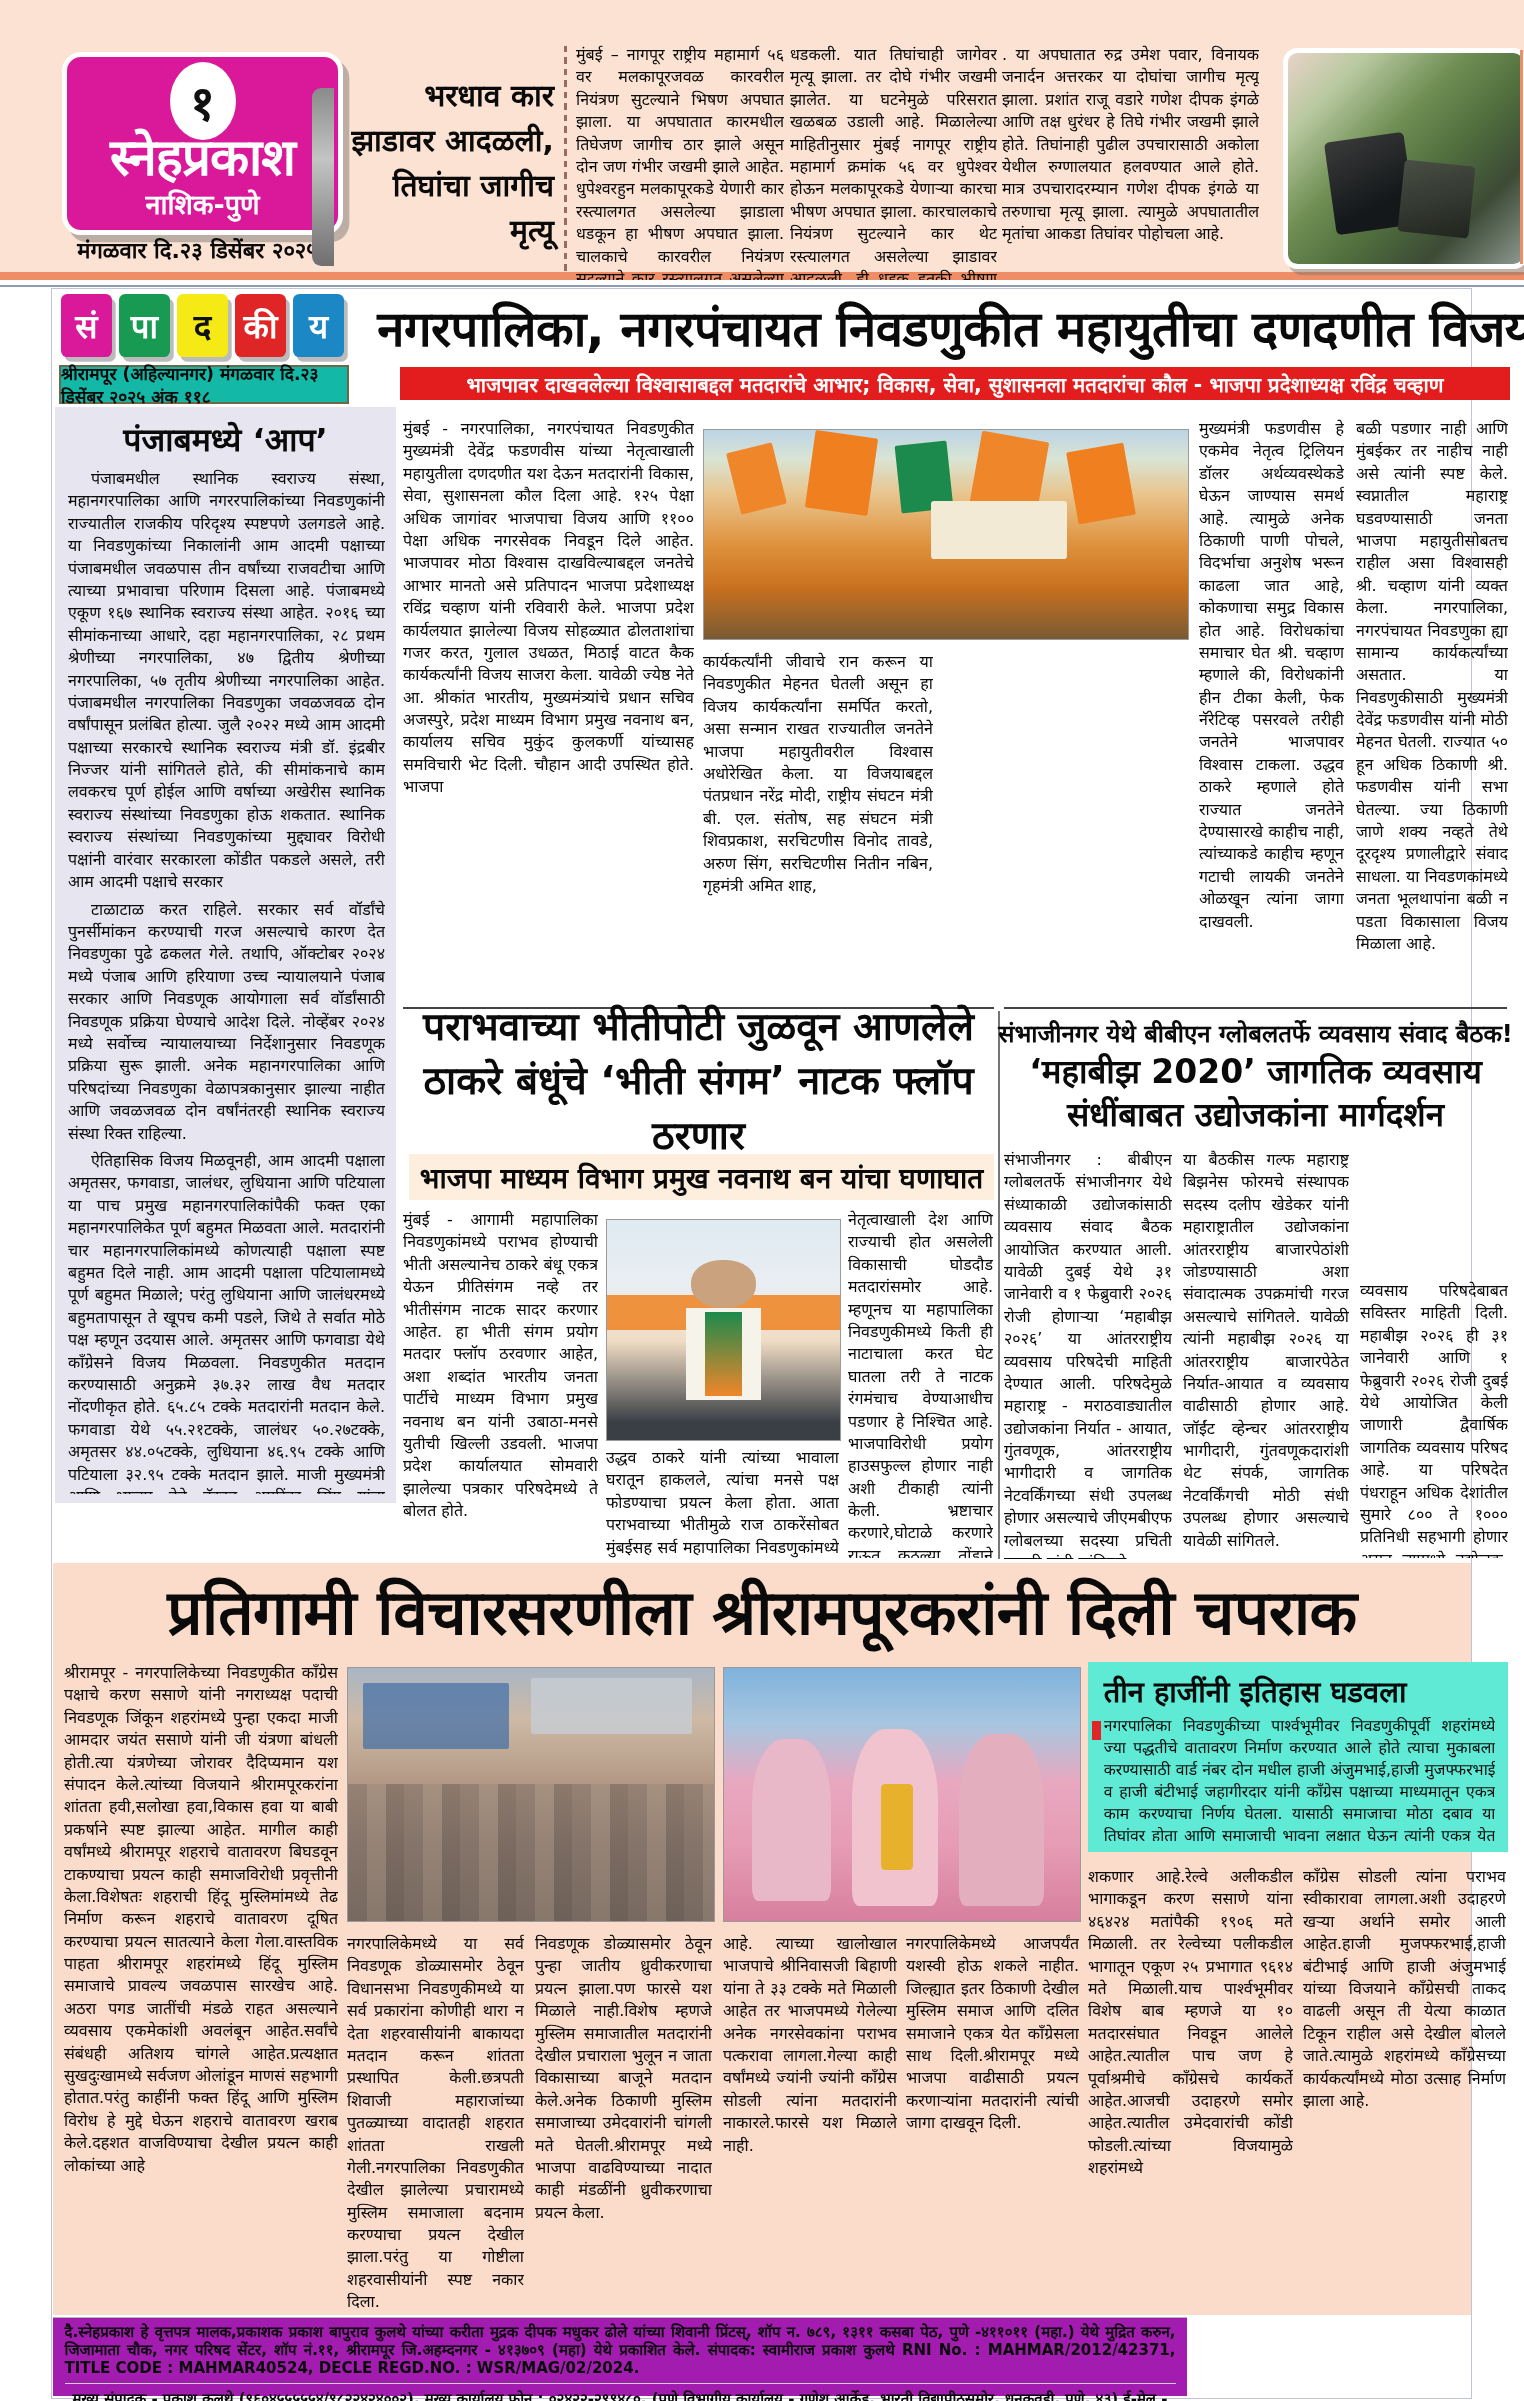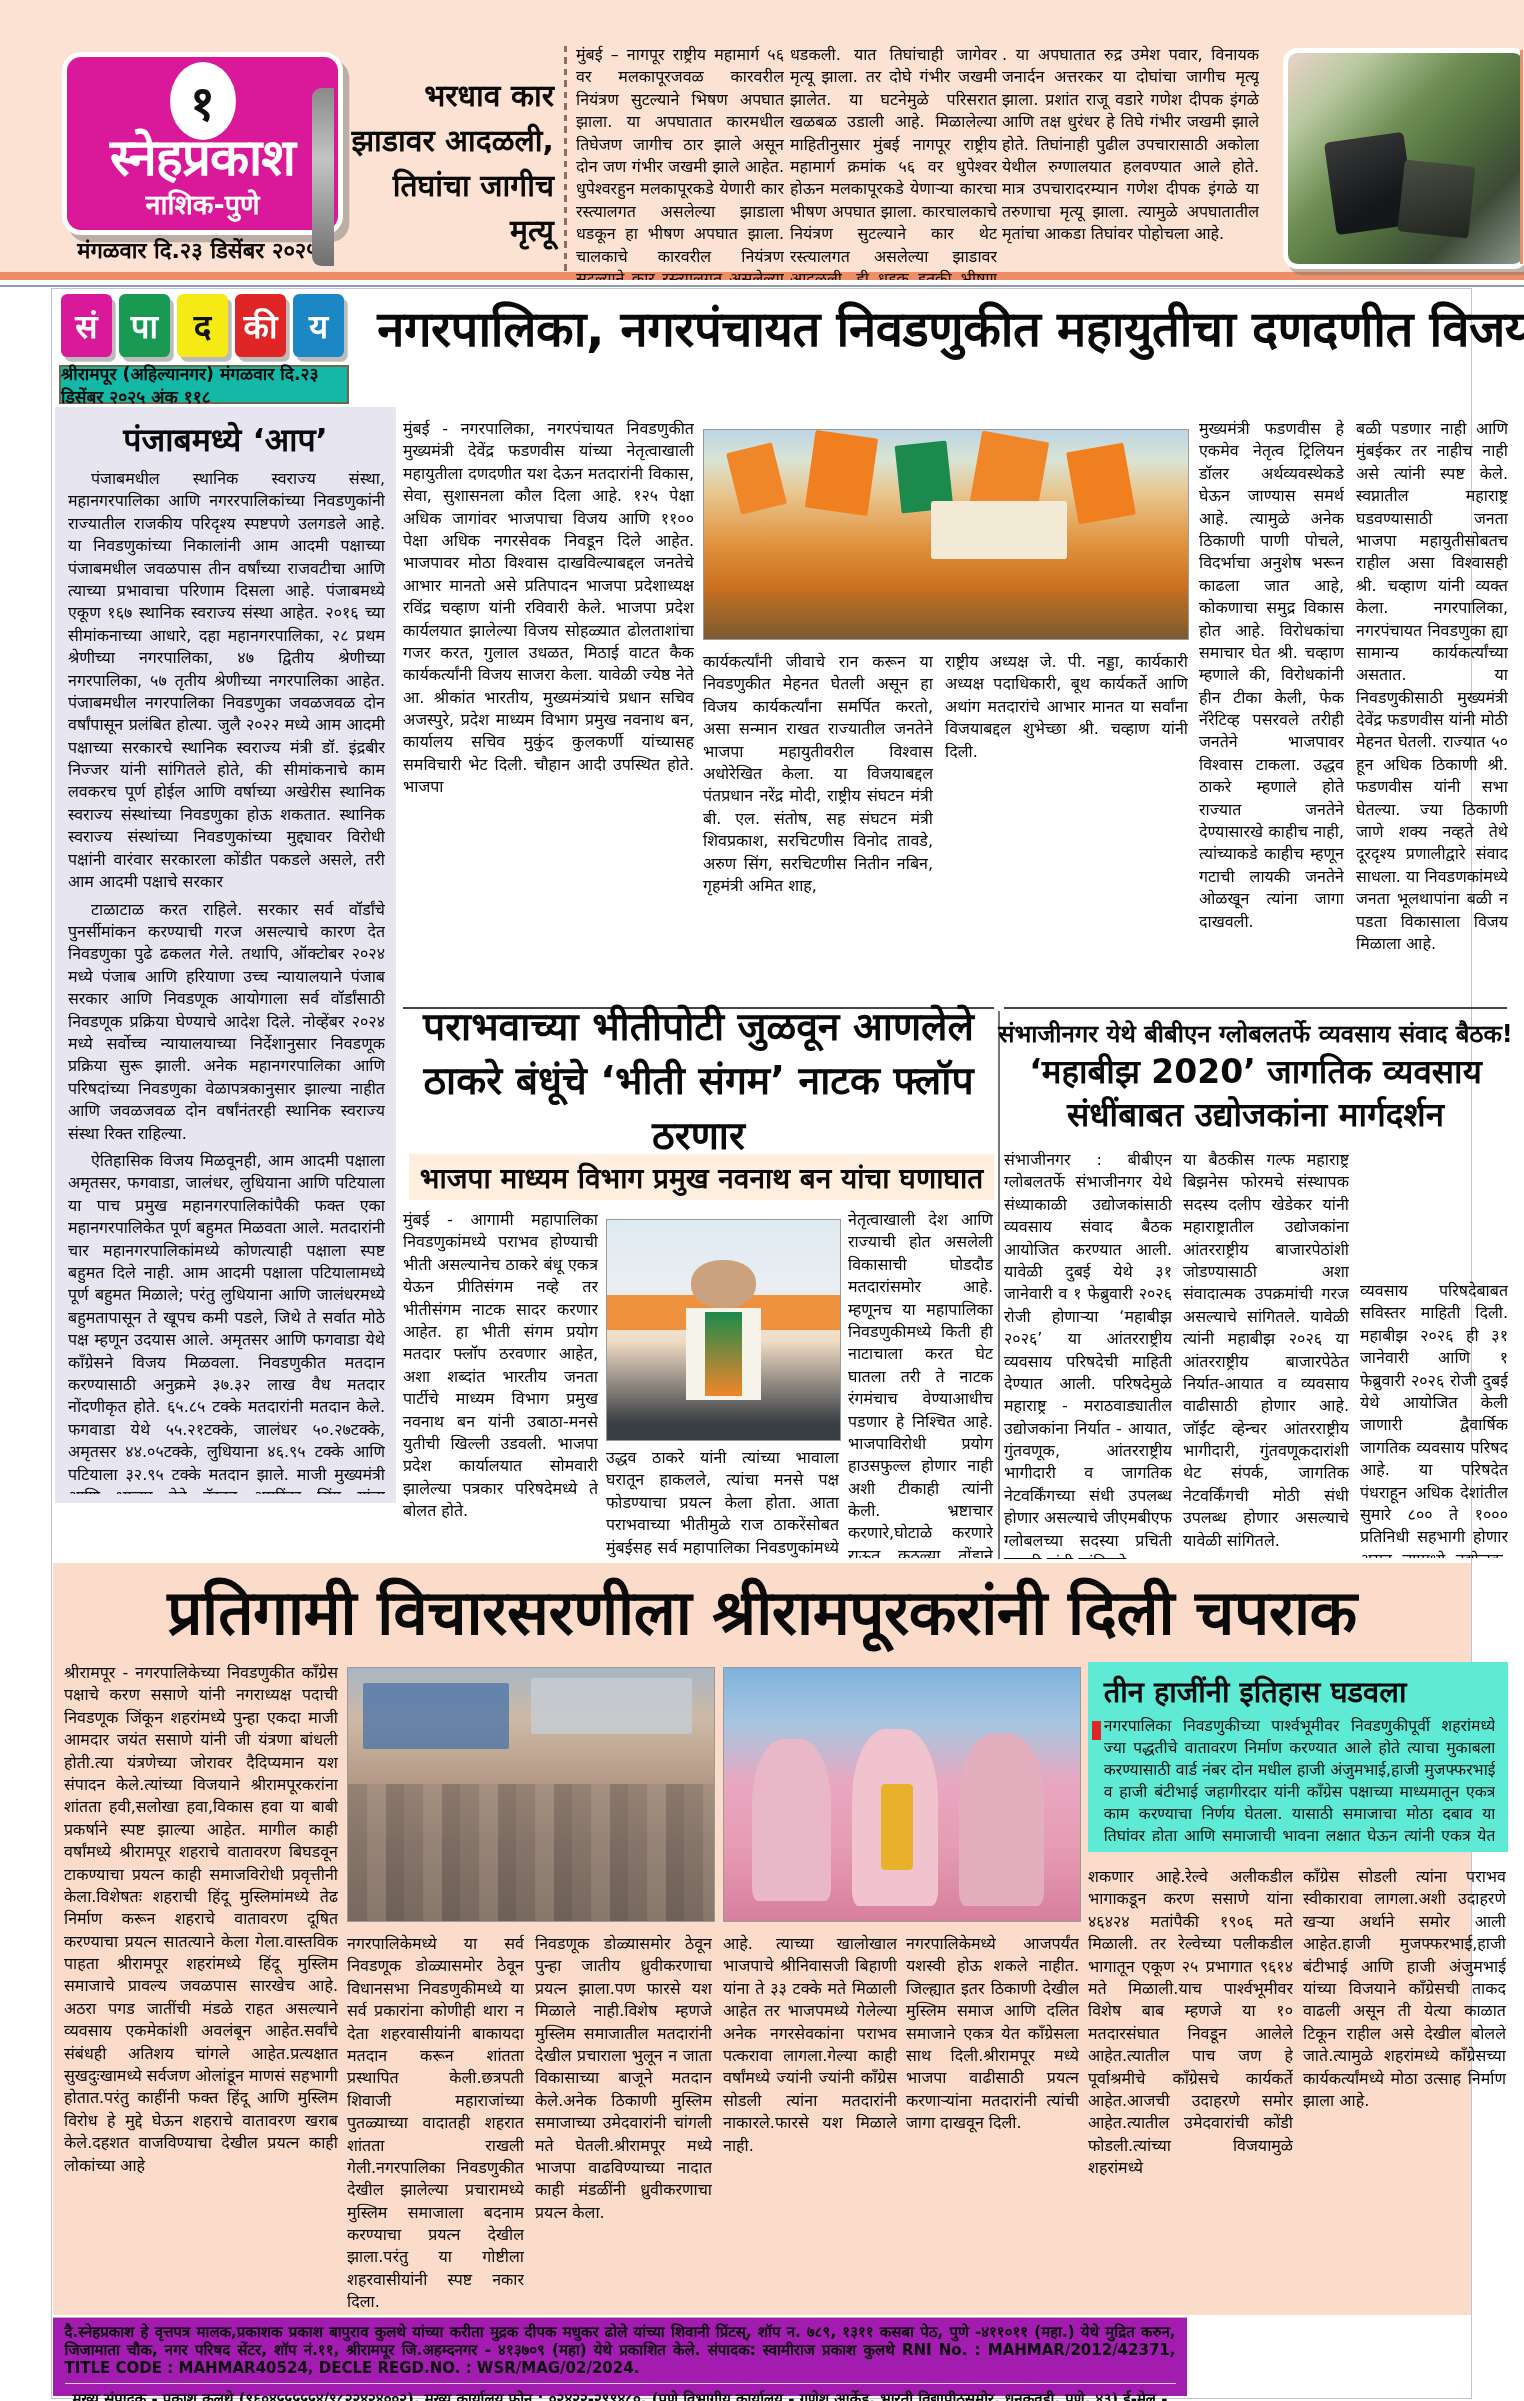--- a/index.html
+++ b/index.html
@@ -52,20 +52,21 @@
   <div class="abs" style="left:61px;top:294px;width:293px;height:64px;">
     <div class="abs" style="left: 0px; top: 0px; width: 51px; height: 63px; border-radius: 6.3px; box-shadow: rgba(120, 120, 120, 0.5) 3.7px 4.7px 0px; display: flex; align-items: center; justify-content: center; font-size: 33px; font-weight: 800; background-color: rgb(217, 25, 154); color: rgb(255, 255, 255);">सं</div>
     <div class="abs" style="left: 58px; top: 0px; width: 51px; height: 63px; border-radius: 6.3px; box-shadow: rgba(120, 120, 120, 0.5) 3.7px 4.7px 0px; display: flex; align-items: center; justify-content: center; font-size: 33px; font-weight: 800; background-color: rgb(24, 154, 82); color: rgb(255, 255, 255);">पा</div>
     <div class="abs" style="left: 116px; top: 0px; width: 51px; height: 63px; border-radius: 6.3px; box-shadow: rgba(120, 120, 120, 0.5) 3.7px 4.7px 0px; display: flex; align-items: center; justify-content: center; font-size: 33px; font-weight: 800; background-color: rgb(245, 233, 22); color: rgb(17, 17, 17);">द</div>
     <div class="abs" style="left: 174px; top: 0px; width: 51px; height: 63px; border-radius: 6.3px; box-shadow: rgba(120, 120, 120, 0.5) 3.7px 4.7px 0px; display: flex; align-items: center; justify-content: center; font-size: 33px; font-weight: 800; background-color: rgb(224, 37, 38); color: rgb(255, 255, 255);">की</div>
     <div class="abs" style="left: 232px; top: 0px; width: 51px; height: 63px; border-radius: 6.3px; box-shadow: rgba(120, 120, 120, 0.5) 3.7px 4.7px 0px; display: flex; align-items: center; justify-content: center; font-size: 33px; font-weight: 800; background-color: rgb(27, 135, 196); color: rgb(255, 255, 255);">य</div>
   </div>
   <div class="abs" style="left:59px;top:365px;width:286px;height:35px;background:#14b8a6;border:2.1px solid #6e6748;display:flex;align-items:center;justify-content:center;font-size:17.3px;font-weight:800;">श्रीरामपूर (अहिल्यानगर) मंगळवार दि.२३ डिसेंबर २०२५  अंक ११८</div>
 
   <div class="abs" style="left:398px;top:291px;width:1114px;height:72px;display:flex;align-items:center;justify-content:center;text-align:center;font-size:49px;font-weight:900;letter-spacing:-0.5px;white-space:nowrap;">नगरपालिका, नगरपंचायत निवडणुकीत महायुतीचा दणदणीत विजय</div>
+  <div class="abs" style="left:400px;top:367px;width:1110px;height:33px;background:#e31d1d;color:#fff;display:flex;align-items:center;justify-content:center;font-size:20.4px;font-weight:800;white-space:nowrap;overflow:hidden;">भाजपावर दाखवलेल्या विश्वासाबद्दल मतदारांचे आभार; विकास, सेवा, सुशासनला मतदारांचा कौल - भाजपा प्रदेशाध्यक्ष रविंद्र चव्हाण</div>
 
   <div class="abs" style="left:55px;top:407px;width:341px;height:1096px;background:#e6e5f0;"></div>
   <div class="abs" style="left:55px;top:417px;width:341px;text-align:center;font-size:32px;font-weight:900;">पंजाबमध्ये ‘आप’</div>
   <div class="abs col" style="left:68px;top:468px;width:317px;height:1026px;">
     <p>पंजाबमधील स्थानिक स्वराज्य संस्था, महानगरपालिका आणि नगररपालिकांच्या निवडणुकांनी राज्यातील राजकीय परिदृश्य स्पष्टपणे उलगडले आहे. या निवडणुकांच्या निकालांनी आम आदमी पक्षाच्या पंजाबमधील जवळपास तीन वर्षांच्या राजवटीचा आणि त्याच्या प्रभावाचा परिणाम दिसला आहे. पंजाबमध्ये एकूण १६७ स्थानिक स्वराज्य संस्था आहेत. २०१६ च्या सीमांकनाच्या आधारे, दहा महानगरपालिका, २८ प्रथम श्रेणीच्या नगरपालिका, ४७ द्वितीय श्रेणीच्या नगरपालिका, ५७ तृतीय श्रेणीच्या नगरपालिका आहेत. पंजाबमधील नगरपालिका निवडणुका जवळजवळ दोन वर्षांपासून प्रलंबित होत्या. जुलै २०२२ मध्ये आम आदमी पक्षाच्या सरकारचे स्थानिक स्वराज्य मंत्री डॉ. इंद्रबीर निज्जर यांनी सांगितले होते, की सीमांकनाचे काम लवकरच पूर्ण होईल आणि वर्षाच्या अखेरीस स्थानिक स्वराज्य संस्थांच्या निवडणुका होऊ शकतात. स्थानिक स्वराज्य संस्थांच्या निवडणुकांच्या मुद्द्यावर विरोधी पक्षांनी वारंवार सरकारला कोंडीत पकडले असले, तरी आम आदमी पक्षाचे सरकार</p>
     <p>टाळाटाळ करत राहिले. सरकार सर्व वॉर्डांचे पुनर्सीमांकन करण्याची गरज असल्याचे कारण देत निवडणुका पुढे ढकलत गेले. तथापि, ऑक्टोबर २०२४ मध्ये पंजाब आणि हरियाणा उच्च न्यायालयाने पंजाब सरकार आणि निवडणूक आयोगाला सर्व वॉर्डांसाठी निवडणूक प्रक्रिया घेण्याचे आदेश दिले. नोव्हेंबर २०२४ मध्ये सर्वोच्च न्यायालयाच्या निर्देशानुसार निवडणूक प्रक्रिया सुरू झाली. अनेक महानगरपालिका आणि परिषदांच्या निवडणुका वेळापत्रकानुसार झाल्या नाहीत आणि जवळजवळ दोन वर्षांनंतरही स्थानिक स्वराज्य संस्था रिक्त राहिल्या.</p>
     <p>ऐतिहासिक विजय मिळवूनही, आम आदमी पक्षाला अमृतसर, फगवाडा, जालंधर, लुधियाना आणि पटियाला या पाच प्रमुख महानगरपालिकांपैकी फक्त एका महानगरपालिकेत पूर्ण बहुमत मिळवता आले. मतदारांनी चार महानगरपालिकांमध्ये कोणत्याही पक्षाला स्पष्ट बहुमत दिले नाही. आम आदमी पक्षाला पटियालामध्ये पूर्ण बहुमत मिळाले; परंतु लुधियाना आणि जालंधरमध्ये बहुमतापासून ते खूपच कमी पडले, जिथे ते सर्वात मोठे पक्ष म्हणून उदयास आले. अमृतसर आणि फगवाडा येथे काँग्रेसने विजय मिळवला. निवडणुकीत मतदान करण्यासाठी अनुक्रमे ३७.३२ लाख वैध मतदार नोंदणीकृत होते. ६५.८५ टक्के मतदारांनी मतदान केले. फगवाडा येथे ५५.२१टक्के, जालंधर ५०.२७टक्के, अमृतसर ४४.०५टक्के, लुधियाना ४६.९५ टक्के आणि पटियाला ३२.९५ टक्के मतदान झाले. माजी मुख्यमंत्री आणि भाजप नेते कॅप्टन अमरिंदर सिंग यांचा बालेकिल्ला असलेल्या पतियाळा या ६० सदस्यीय महानगरपालिकेत आम आदमी पक्षाने ३१ जागा जिंकल्या.</p>
   </div>
 
   <div class="abs col" style="left:403px;top:418px;width:291px;height:582px;">मुंबई - नगरपालिका, नगरपंचायत निवडणुकीत मुख्यमंत्री देवेंद्र फडणवीस यांच्या नेतृत्वाखाली महायुतीला दणदणीत यश देऊन मतदारांनी विकास, सेवा, सुशासनला कौल दिला आहे. १२५ पेक्षा अधिक जागांवर भाजपाचा विजय आणि ११०० पेक्षा अधिक नगरसेवक निवडून दिले आहेत. भाजपावर मोठा विश्वास दाखविल्याबद्दल जनतेचे आभार मानतो असे प्रतिपादन भाजपा प्रदेशाध्यक्ष रविंद्र चव्हाण यांनी रविवारी केले. भाजपा प्रदेश कार्यलयात झालेल्या विजय सोहळ्यात ढोलताशांचा गजर करत, गुलाल उधळत, मिठाई वाटत कैक कार्यकर्त्यांनी विजय साजरा केला. यावेळी ज्येष्ठ नेते आ. श्रीकांत भारतीय, मुख्यमंत्र्यांचे प्रधान सचिव अजस्पुरे, प्रदेश माध्यम विभाग प्रमुख नवनाथ बन, कार्यालय सचिव मुकुंद कुलकर्णी यांच्यासह समविचारी भेट दिली. चौहान आदी उपस्थित होते. भाजपा</div>
@@ -73,21 +74,20 @@
   <div class="abs photo" style="left:703px;top:429px;width:484px;height:209px;background:linear-gradient(180deg,#bcd4e4 0%,#d9e4d4 14%,#e8c690 30%,#e0913c 55%,#c9711f 75%,#7a5a33 100%);">
     <div class="flag" style="left:6%;top:8%;width:47px;height:63px;background:#f0862a;transform:rotate(-14deg);"></div>
     <div class="flag" style="left:22%;top:2%;width:63px;height:78px;background:#ef7f1f;transform:rotate(8deg);"></div>
     <div class="flag" style="left:40%;top:6%;width:52px;height:68px;background:#1c8a4c;transform:rotate(-6deg);"></div>
     <div class="flag" style="left:56%;top:3%;width:68px;height:78px;background:#f0862a;transform:rotate(10deg);"></div>
     <div class="flag" style="left:76%;top:8%;width:58px;height:73px;background:#ef7f1f;transform:rotate(-10deg);"></div>
     <div class="flag" style="left:47%;top:34%;width:136px;height:58px;background:#f3ead6;border-radius:3.1px;"></div>
   </div>
 
   <div class="abs col" style="left:703px;top:651px;width:230px;height:347px;">कार्यकर्त्यांनी जीवाचे रान करून या निवडणुकीत मेहनत घेतली असून हा विजय कार्यकर्त्यांना समर्पित करतो, असा सन्मान राखत राज्यातील जनतेने भाजपा महायुतीवरील विश्वास अधोरेखित केला. या विजयाबद्दल पंतप्रधान नरेंद्र मोदी, राष्ट्रीय संघटन मंत्री बी. एल. संतोष, सह संघटन मंत्री शिवप्रकाश, सरचिटणीस विनोद तावडे, अरुण सिंग, सरचिटणीस नितीन नबिन, गृहमंत्री अमित शाह,</div>
-  <div class="abs col" style="left:945px;top:651px;width:243px;height:347px;">राष्ट्रीय अध्यक्ष जे. पी. नड्डा, कार्यकारी अध्यक्ष पदाधिकारी, बूथ कार्यकर्ते आणि अथांग मतदारांचे आभार मानत या सर्वांना विजयाबद्दल शुभेच्छा श्री. चव्हाण यांनी दिली.</div>
 
   <div class="abs col" style="left:1199px;top:418px;width:145px;height:580px;">मुख्यमंत्री फडणवीस हे एकमेव नेतृत्व ट्रिलियन डॉलर अर्थव्यवस्थेकडे घेऊन जाण्यास समर्थ आहे. त्यामुळे अनेक ठिकाणी पाणी पोचले, विदर्भाचा अनुशेष भरून काढला जात आहे, कोकणाचा समुद्र विकास होत आहे. विरोधकांचा समाचार घेत श्री. चव्हाण म्हणाले की, विरोधकांनी हीन टीका केली, फेक नॅरेटिव्ह पसरवले तरीही जनतेने भाजपावर विश्वास टाकला. उद्धव ठाकरे म्हणाले होते राज्यात जनतेने देण्यासारखे काहीच नाही, त्यांच्याकडे काहीच म्हणून गटाची लायकी जनतेने ओळखून त्यांना जागा दाखवली.</div>
   <div class="abs col" style="left:1356px;top:418px;width:152px;height:580px;">बळी पडणार नाही आणि मुंबईकर तर नाहीच नाही असे त्यांनी स्पष्ट केले. स्वप्नातील महाराष्ट्र घडवण्यासाठी जनता भाजपा महायुतीसोबतच राहील असा विश्वासही श्री. चव्हाण यांनी व्यक्त केला. नगरपालिका, नगरपंचायत निवडणुका ह्या सामान्य कार्यकर्त्यांच्या असतात. या निवडणुकीसाठी मुख्यमंत्री देवेंद्र फडणवीस यांनी मोठी मेहनत घेतली. राज्यात ५० हून अधिक ठिकाणी श्री. फडणवीस यांनी सभा घेतल्या. ज्या ठिकाणी जाणे शक्य नव्हते तेथे दूरदृश्य प्रणालीद्वारे संवाद साधला. या निवडणकांमध्ये जनता भूलथापांना बळी न पडता विकासाला विजय मिळाला आहे.</div>
 
   <div class="abs hairline" style="left:403px;top:1007px;width:591px;height:2.1px;"></div>
   <div class="abs hairline" style="left:1004px;top:1007px;width:503px;height:2.1px;"></div>
   <div class="abs hairline" style="left:998px;top:1011px;width:1.6px;height:548px;background:#777;"></div>
 
   <div class="abs" style="left:403px;top:1021px;width:591px;height:121px;display:flex;align-items:center;justify-content:center;text-align:center;font-size:39px;font-weight:900;line-height:1.4;">पराभवाच्या भीतीपोटी जुळवून आणलेले ठाकरे बंधूंचे ‘भीती संगम’ नाटक फ्लॉप ठरणार</div>
   <div class="abs" style="left:409px;top:1154px;width:585px;height:46px;background:#fdeedd;display:flex;align-items:center;justify-content:center;font-size:28px;font-weight:800;">भाजपा माध्यम विभाग प्रमुख नवनाथ बन यांचा घणाघात</div>

